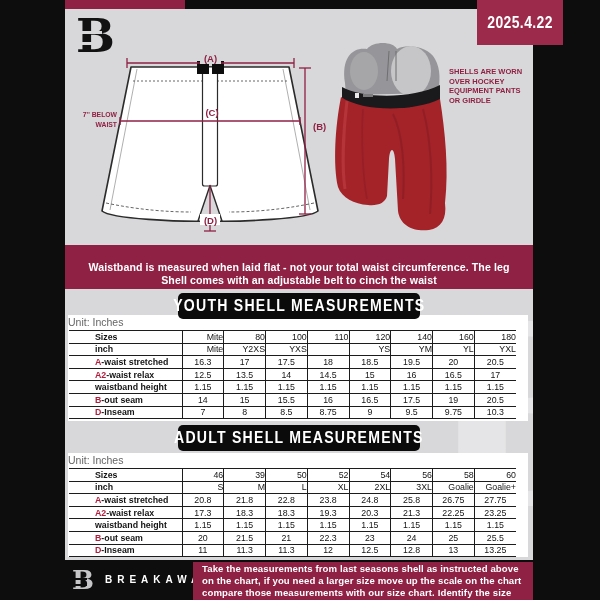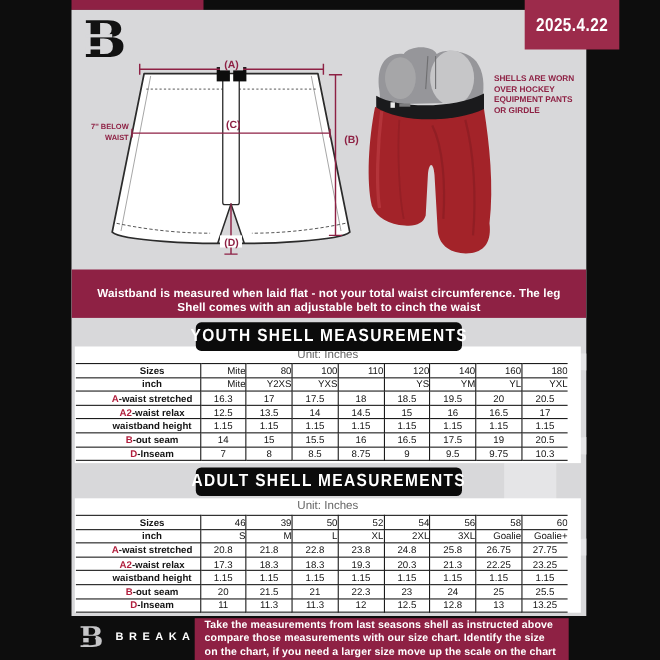--- a/index.html
+++ b/index.html
@@ -35,36 +35,36 @@
   .sec-heading{position:absolute;left:113px;width:242px;height:26px;background:#0b0b0b;border-radius:5px;
                display:flex;align-items:center;justify-content:center;z-index:3;}
   .sec-heading span{color:#fff;font-weight:700;font-size:16px;letter-spacing:1.4px;
                transform:scaleX(0.88);white-space:nowrap;}
   #youth-heading{top:284px;}
   #adult-heading{top:416px;justify-content:center;}
   
   .panel{position:absolute;left:3px;width:460px;background:#ffffff;z-index:2;}
   #youth-panel{top:306px;height:106px;}
   #adult-panel{top:444px;height:104px;}
-  .unit{text-align:center;font-size:10.5px;color:#656565;height:15px;line-height:14px;}
+  .unit{text-align:left;font-size:10.5px;color:#656565;height:15px;line-height:14px;}
   table.meas{border-collapse:collapse;table-layout:fixed;width:447px;margin-left:1px;}
   table.meas td{border:1px solid #1c1c1c;font-size:8.8px;height:11.6px;padding:0;
                 text-align:center;color:#141414;overflow:hidden;white-space:nowrap;}
   table.meas td:first-child{border-left:none;}
   table.meas td:last-child{border-right:none;}
-  table.meas td.lbl{text-align:center;padding-left:26px;font-weight:700;width:113px;box-sizing:border-box;}
+  table.meas td.lbl{text-align:left;padding-left:26px;font-weight:700;width:113px;box-sizing:border-box;}
   table.meas td.b{font-weight:400;text-align:right;}
   table.meas span.pfx{color:#b01e3c;}
   
   .footer{position:absolute;left:0;top:560px;width:600px;height:40px;background:#0d0d0d;z-index:4;}
   .f-logo{position:absolute;left:72px;top:6px;width:28px;height:30px;}
   .f-logo .glyph{font-family:"DejaVu Serif",serif;font-weight:700;font-size:26px;line-height:28px;color:#c6c6c8;}
   .f-logo .slit{position:absolute;left:1px;width:14px;height:2px;background:#0d0d0d;}
   .f-brand{position:absolute;left:105px;top:14px;color:#fff;font-size:10px;font-weight:700;letter-spacing:5px;}
-  .f-note{position:absolute;left:177px;top:2px;width:340px;height:38px;background:#8e2144;
+  .f-note{position:absolute;left:193px;top:2px;width:340px;height:38px;background:#8e2144;
           box-sizing:border-box;padding:1px 0 0 9px;}
   .f-note div{color:#fff;font-size:9.6px;font-weight:700;line-height:12.2px;letter-spacing:0.1px;}
 </style>
 </head>
 <body>
 
 <div class="page">
 
   <div class="accent-top"></div>
 
@@ -333,18 +333,18 @@
 
   <div class="footer">
     <div class="f-logo">
       <div class="glyph">B</div>
       <div class="slit" style="top:12px;"></div>
       <div class="slit" style="top:18px;"></div>
     </div>
     <div class="f-brand">BREAKAWAY</div>
     <div class="f-note">
       <div>Take the measurements from last seasons shell as instructed above</div>
+      <div>on the chart, if you need a larger size move up the scale on the chart</div>
       <div>compare those measurements with our size chart. Identify the size</div>
-      <div>on the chart, if you need a larger size move up the scale on the chart</div>
     </div>
   </div>
 
 </div>
 
 </body></html>

